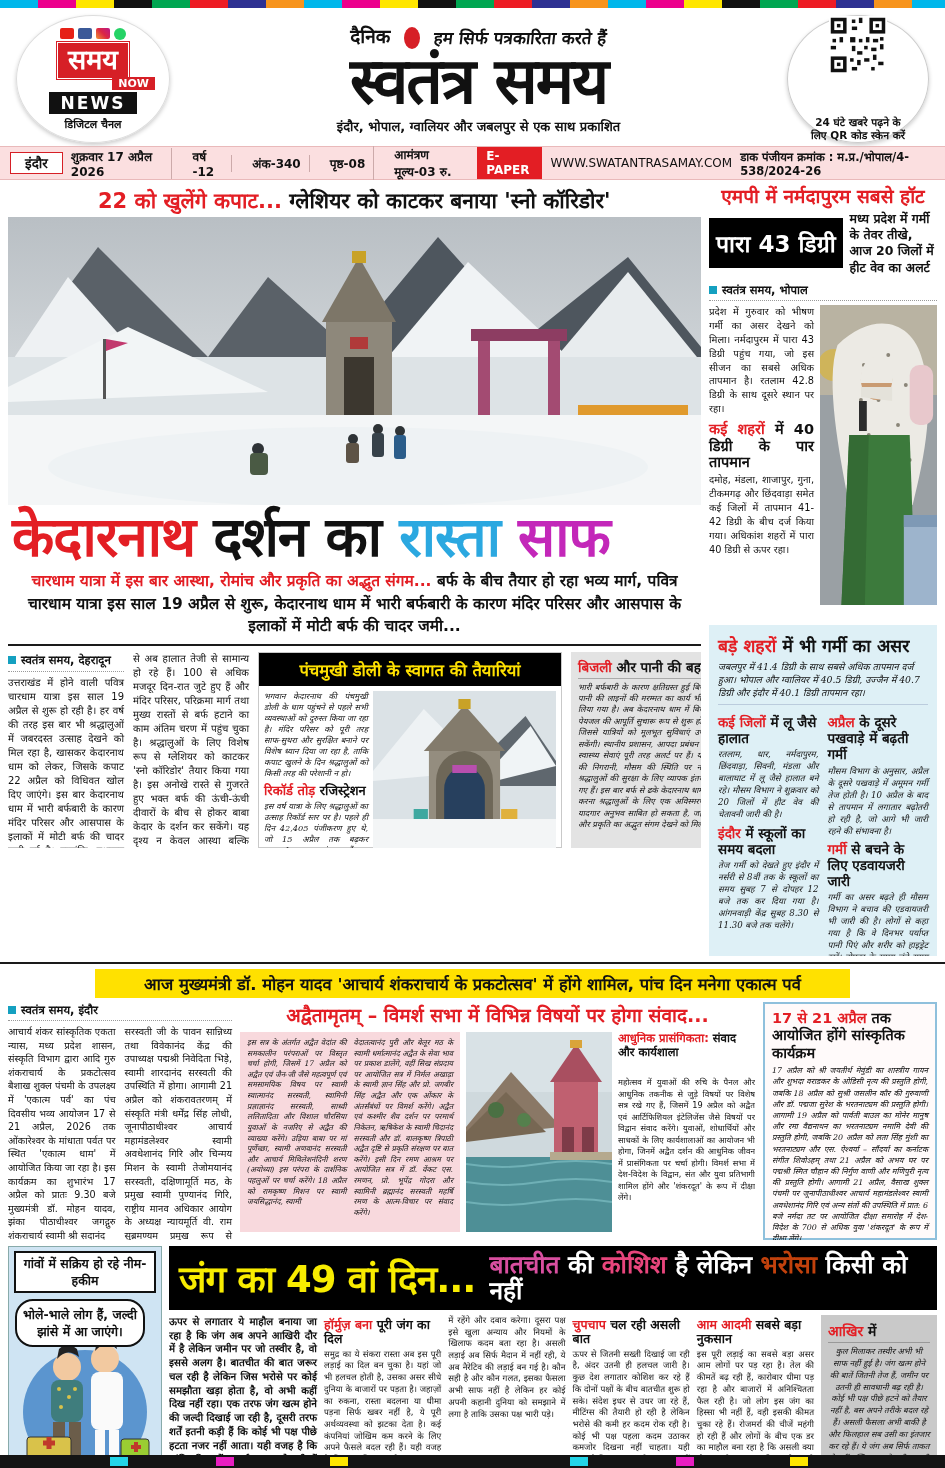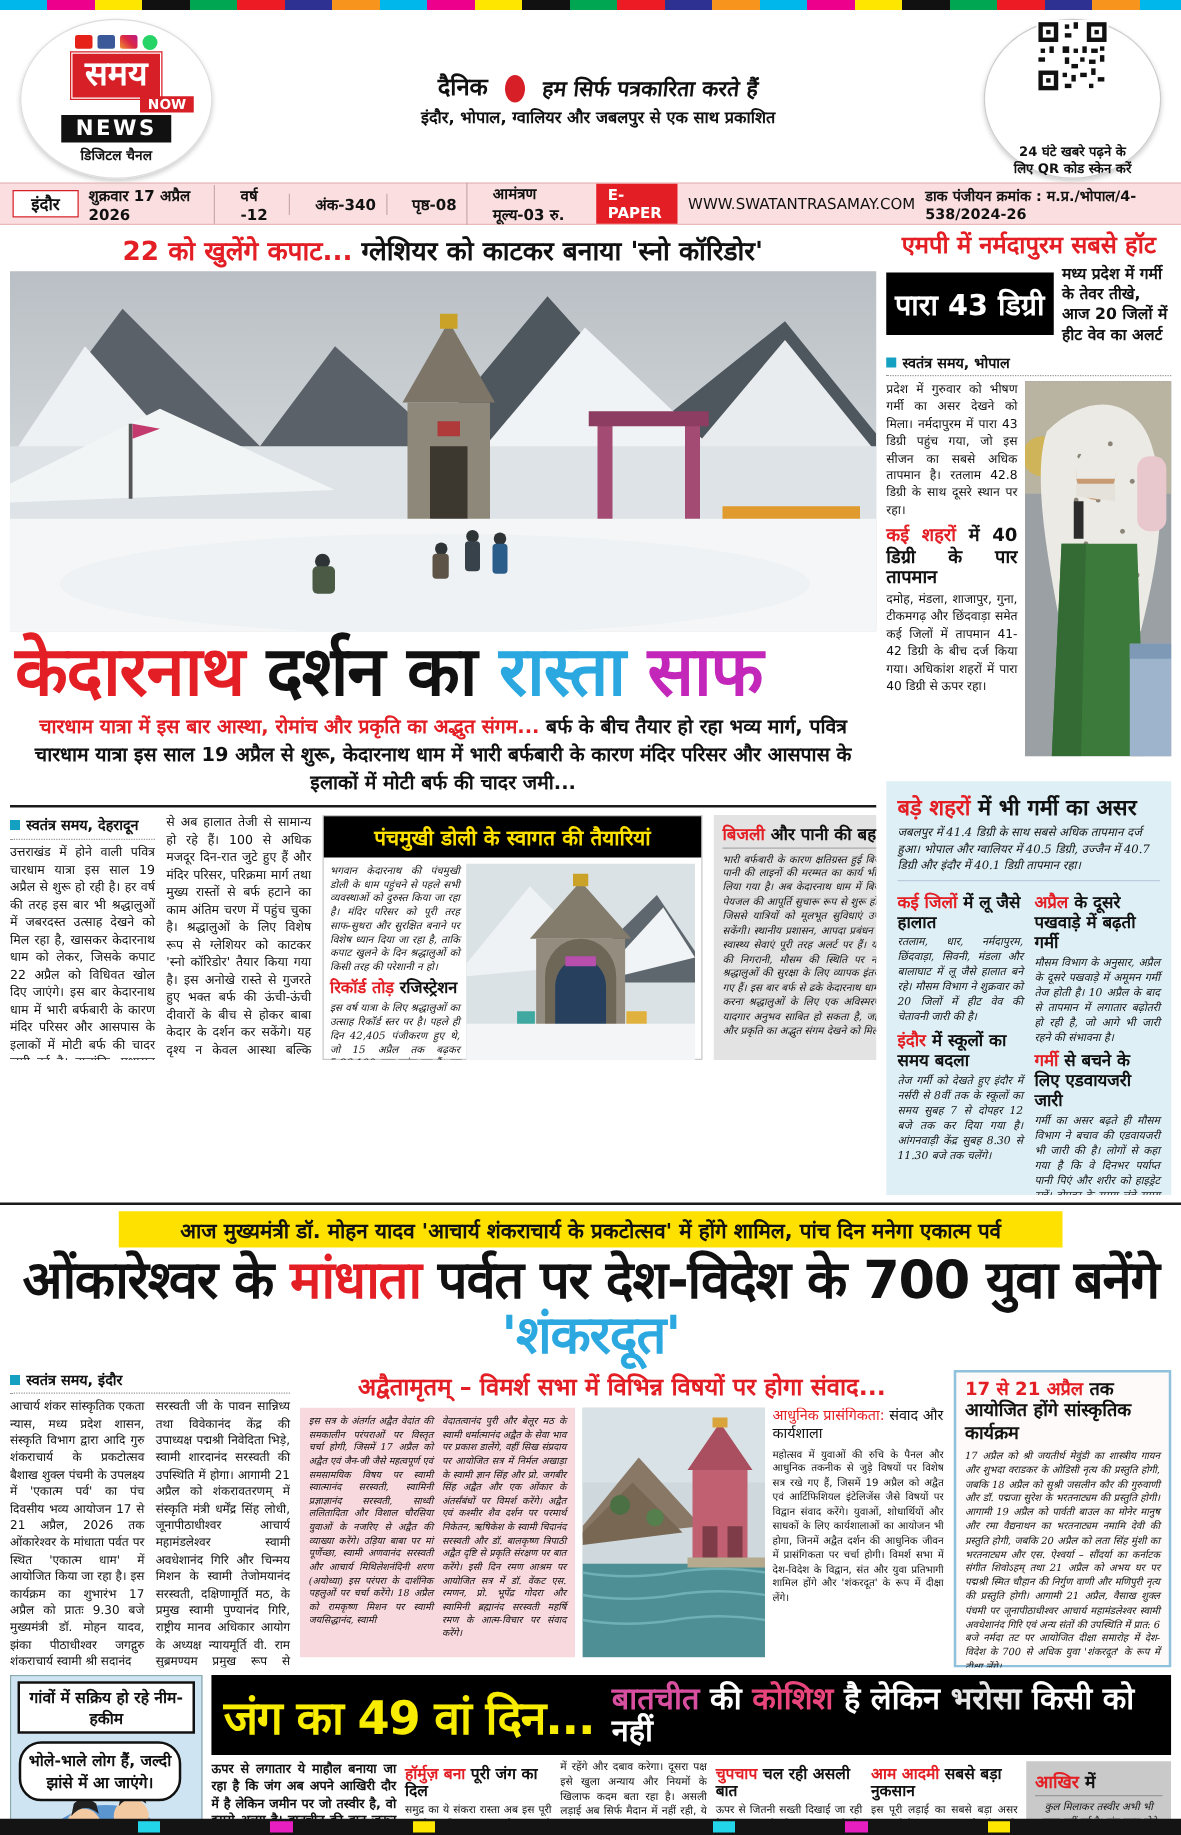--- a/index.html
+++ b/index.html
@@ -86,35 +86,35 @@
   .om-left{width:224px;flex:none;}
   .om-cols{display:flex;gap:9px;}
   .om-col{width:50%;font-size:9.6px;line-height:1.42;text-align:justify;}
   .om-center{flex:1;}
   .adv-head{color:#e31e24;font-weight:800;font-size:19px;text-align:center;margin-bottom:4px;}
   .om-crow{display:flex;gap:6px;height:200px;overflow:hidden;}
   .pinkbox{background:#f8d9dd;width:206px;flex:none;padding:6px 7px;display:flex;gap:7px;}
   .pink-col{width:50%;font-size:7.6px;line-height:1.4;font-style:italic;text-align:justify;font-family:"DejaVu Serif","Liberation Serif",serif;}
   .om-photo{width:146px;flex:none;background:#cfd8dc;}
   .modern{flex:1;}
-  .modern-h{font-weight:400;font-size:11.5px;line-height:1.2;margin-bottom:4px;}
+  .modern-h{font-weight:700;font-size:11.5px;line-height:1.2;margin-bottom:18px;}
   .modern-b{font-size:8.2px;line-height:1.4;text-align:justify;}
   .om-right{width:156px;flex:none;border:2px solid #8fc0dc;background:#fffafa;padding:6px 7px;}
   .om-right-h{font-weight:800;font-size:14.5px;line-height:1.2;margin-bottom:3px;}
   .om-right-b{font-size:7.9px;line-height:1.42;font-style:italic;text-align:justify;font-family:"DejaVu Serif","Liberation Serif",serif;}
   
   .bottom{display:flex;gap:7px;padding:6px 8px 0;height:252px;}
   .cartoon{width:152px;flex:none;background:#cfe4f3;border:1px solid #8aa;position:relative;overflow:hidden;}
   .c-title{position:absolute;top:4px;left:5px;right:5px;background:#fff;border:2px solid #111;font-weight:800;font-size:12.5px;text-align:center;padding:2px;}
   .c-bubble{position:absolute;top:52px;left:6px;width:118px;background:#fff;border:2px solid #111;border-radius:18px;font-weight:800;font-size:12.5px;text-align:center;padding:5px 4px;}
   .war{flex:1;display:flex;flex-direction:column;overflow:hidden;}
   .war-banner{background:#000;display:flex;align-items:center;gap:14px;padding:4px 10px;height:56px;flex:none;}
   .wb-left{color:#f8ec00;font-weight:800;font-size:37px;white-space:nowrap;letter-spacing:-1px;}
   .wb-right{font-weight:800;font-size:24.5px;color:#fff;line-height:1.05;}
-  .seg-pink{color:#d94fa0;} .seg-rose{color:#e8457c;} .seg-yellow{color:#e5e5e5;}
+  .seg-pink{color:#d94fa0;} .seg-rose{color:#e8457c;} .seg-yellow{color:#c2410c;}
   .war-cols{display:flex;gap:7px;padding-top:5px;flex:1;overflow:hidden;}
   .wcol{flex:1;font-size:8.5px;line-height:1.38;text-align:justify;}
   .wcol-intro{width:148px;flex:none;font-weight:700;font-size:10.2px;line-height:1.35;text-align:justify;}
   .wsub{font-weight:800;font-size:12.5px;line-height:1.15;margin:3px 0 2px;text-align:left;}
   .aakhir{width:102px;flex:none;background:#c9c9c9;padding:6px 7px;}
   .aakhir-h{font-weight:800;font-size:14px;border-bottom:1px solid #999;padding-bottom:2px;margin-bottom:3px;text-align:left;}
   .aakhir-b{font-size:8.2px;line-height:1.45;font-style:italic;text-align:center;font-family:"DejaVu Serif","Liberation Serif",serif;}
 </style>
 </head>
 <body>
@@ -136,20 +136,21 @@
       <div class="logo-news">NEWS</div>
       <div class="logo-tag">डिजिटल चैनल</div>
     </div>
 
     <div class="masthead">
       <div class="m-line1">
         <span class="m-daily">दैनिक</span>
         <span class="m-dot"></span>
         <span class="m-tagline">हम सिर्फ पत्रकारिता करते हैं</span>
       </div>
+      <div class="m-title">स्वतंत्र समय</div>
       <div class="m-publish">इंदौर, भोपाल, ग्वालियर और जबलपुर से एक साथ प्रकाशित</div>
     </div>
 
     <div class="qr-wrap">
       <svg width="58" height="58" viewBox="0 0 33 33">
         <rect width="33" height="33" fill="#fff"></rect>
         <g fill="#111">
           <rect x="1" y="1" width="9" height="9"></rect>
             <rect x="23" y="1" width="9" height="9"></rect>
             <rect x="1" y="23" width="9" height="9"></rect>
@@ -356,23 +357,20 @@
             <div class="w-gsub"><span class="red">गर्मी</span><span> से बचने के लिए एडवायजरी जारी</span></div>
             <div class="w-gbody">गर्मी का असर बढ़ते ही मौसम विभाग ने बचाव की एडवायजरी भी जारी की है। लोगों से कहा गया है कि वे दिनभर पर्याप्त पानी पिएं और शरीर को हाइड्रेट रखें। दोपहर के समय लंबे समय तक धूप में न रहें। हल्के वजन और रंग के सूती कपड़े पहनें। बच्चे और बुजुर्ग खासतौर पर ध्यान रखें।</div>
           </div>
         </div>
       </div>
     </div>
   </div>
 
   <div class="om">
     <div class="om-band">आज मुख्यमंत्री डॉ. मोहन यादव 'आचार्य शंकराचार्य के प्रकटोत्सव'  में होंगे शामिल, पांच दिन मनेगा एकात्म पर्व</div>
-    <div class="om-head">
-      <span>ओंकारेश्वर के </span><span class="red">मांधाता</span><span> पर्वत पर देश-विदेश के 700 युवा बनेंगे </span><span class="blue">'शंकरदूत'</span>
-    </div>
     <div class="om-row">
       <div class="om-left">
         <div class="byline"><span class="bull"></span><span>स्वतंत्र समय, इंदौर</span></div>
         <div class="om-cols">
           <div class="om-col">आचार्य शंकर सांस्कृतिक एकता न्यास, मध्य प्रदेश शासन, संस्कृति विभाग द्वारा आदि गुरु शंकराचार्य के प्रकटोत्सव बैशाख शुक्ल पंचमी के उपलक्ष्य में 'एकात्म पर्व' का पंच दिवसीय भव्य आयोजन 17 से 21 अप्रैल, 2026 तक ओंकारेश्वर के मांधाता पर्वत पर स्थित 'एकात्म धाम' में आयोजित किया जा रहा है। इस कार्यक्रम का शुभारंभ 17 अप्रैल को प्रातः 9.30 बजे मुख्यमंत्री डॉ. मोहन यादव, झंका पीठाधीश्वर जगद्गुरु शंकराचार्य स्वामी श्री सदानंद</div>
           <div class="om-col">सरस्वती जी के पावन सान्निध्य तथा विवेकानंद केंद्र की उपाध्यक्ष पद्मश्री निवेदिता भिड़े, स्वामी शारदानंद सरस्वती की उपस्थिति में होगा। आगामी 21 अप्रैल को शंकरावतरणम् में संस्कृति मंत्री धर्मेंद्र सिंह लोधी, जूनापीठाधीश्वर आचार्य महामंडलेश्वर स्वामी अवधेशानंद गिरि और चिन्मय मिशन के स्वामी तेजोमयानंद सरस्वती, दक्षिणामूर्ति मठ, के प्रमुख स्वामी पुण्यानंद गिरि, राष्ट्रीय मानव अधिकार आयोग के अध्यक्ष न्यायमूर्ति वी. राम सुब्रमण्यम प्रमुख रूप से सम्मिलित होंगे।</div>
         </div>
       </div>
       <div class="om-center">
         <div class="adv-head">अद्वैतामृतम् – विमर्श सभा में विभिन्न विषयों पर होगा संवाद...</div>

